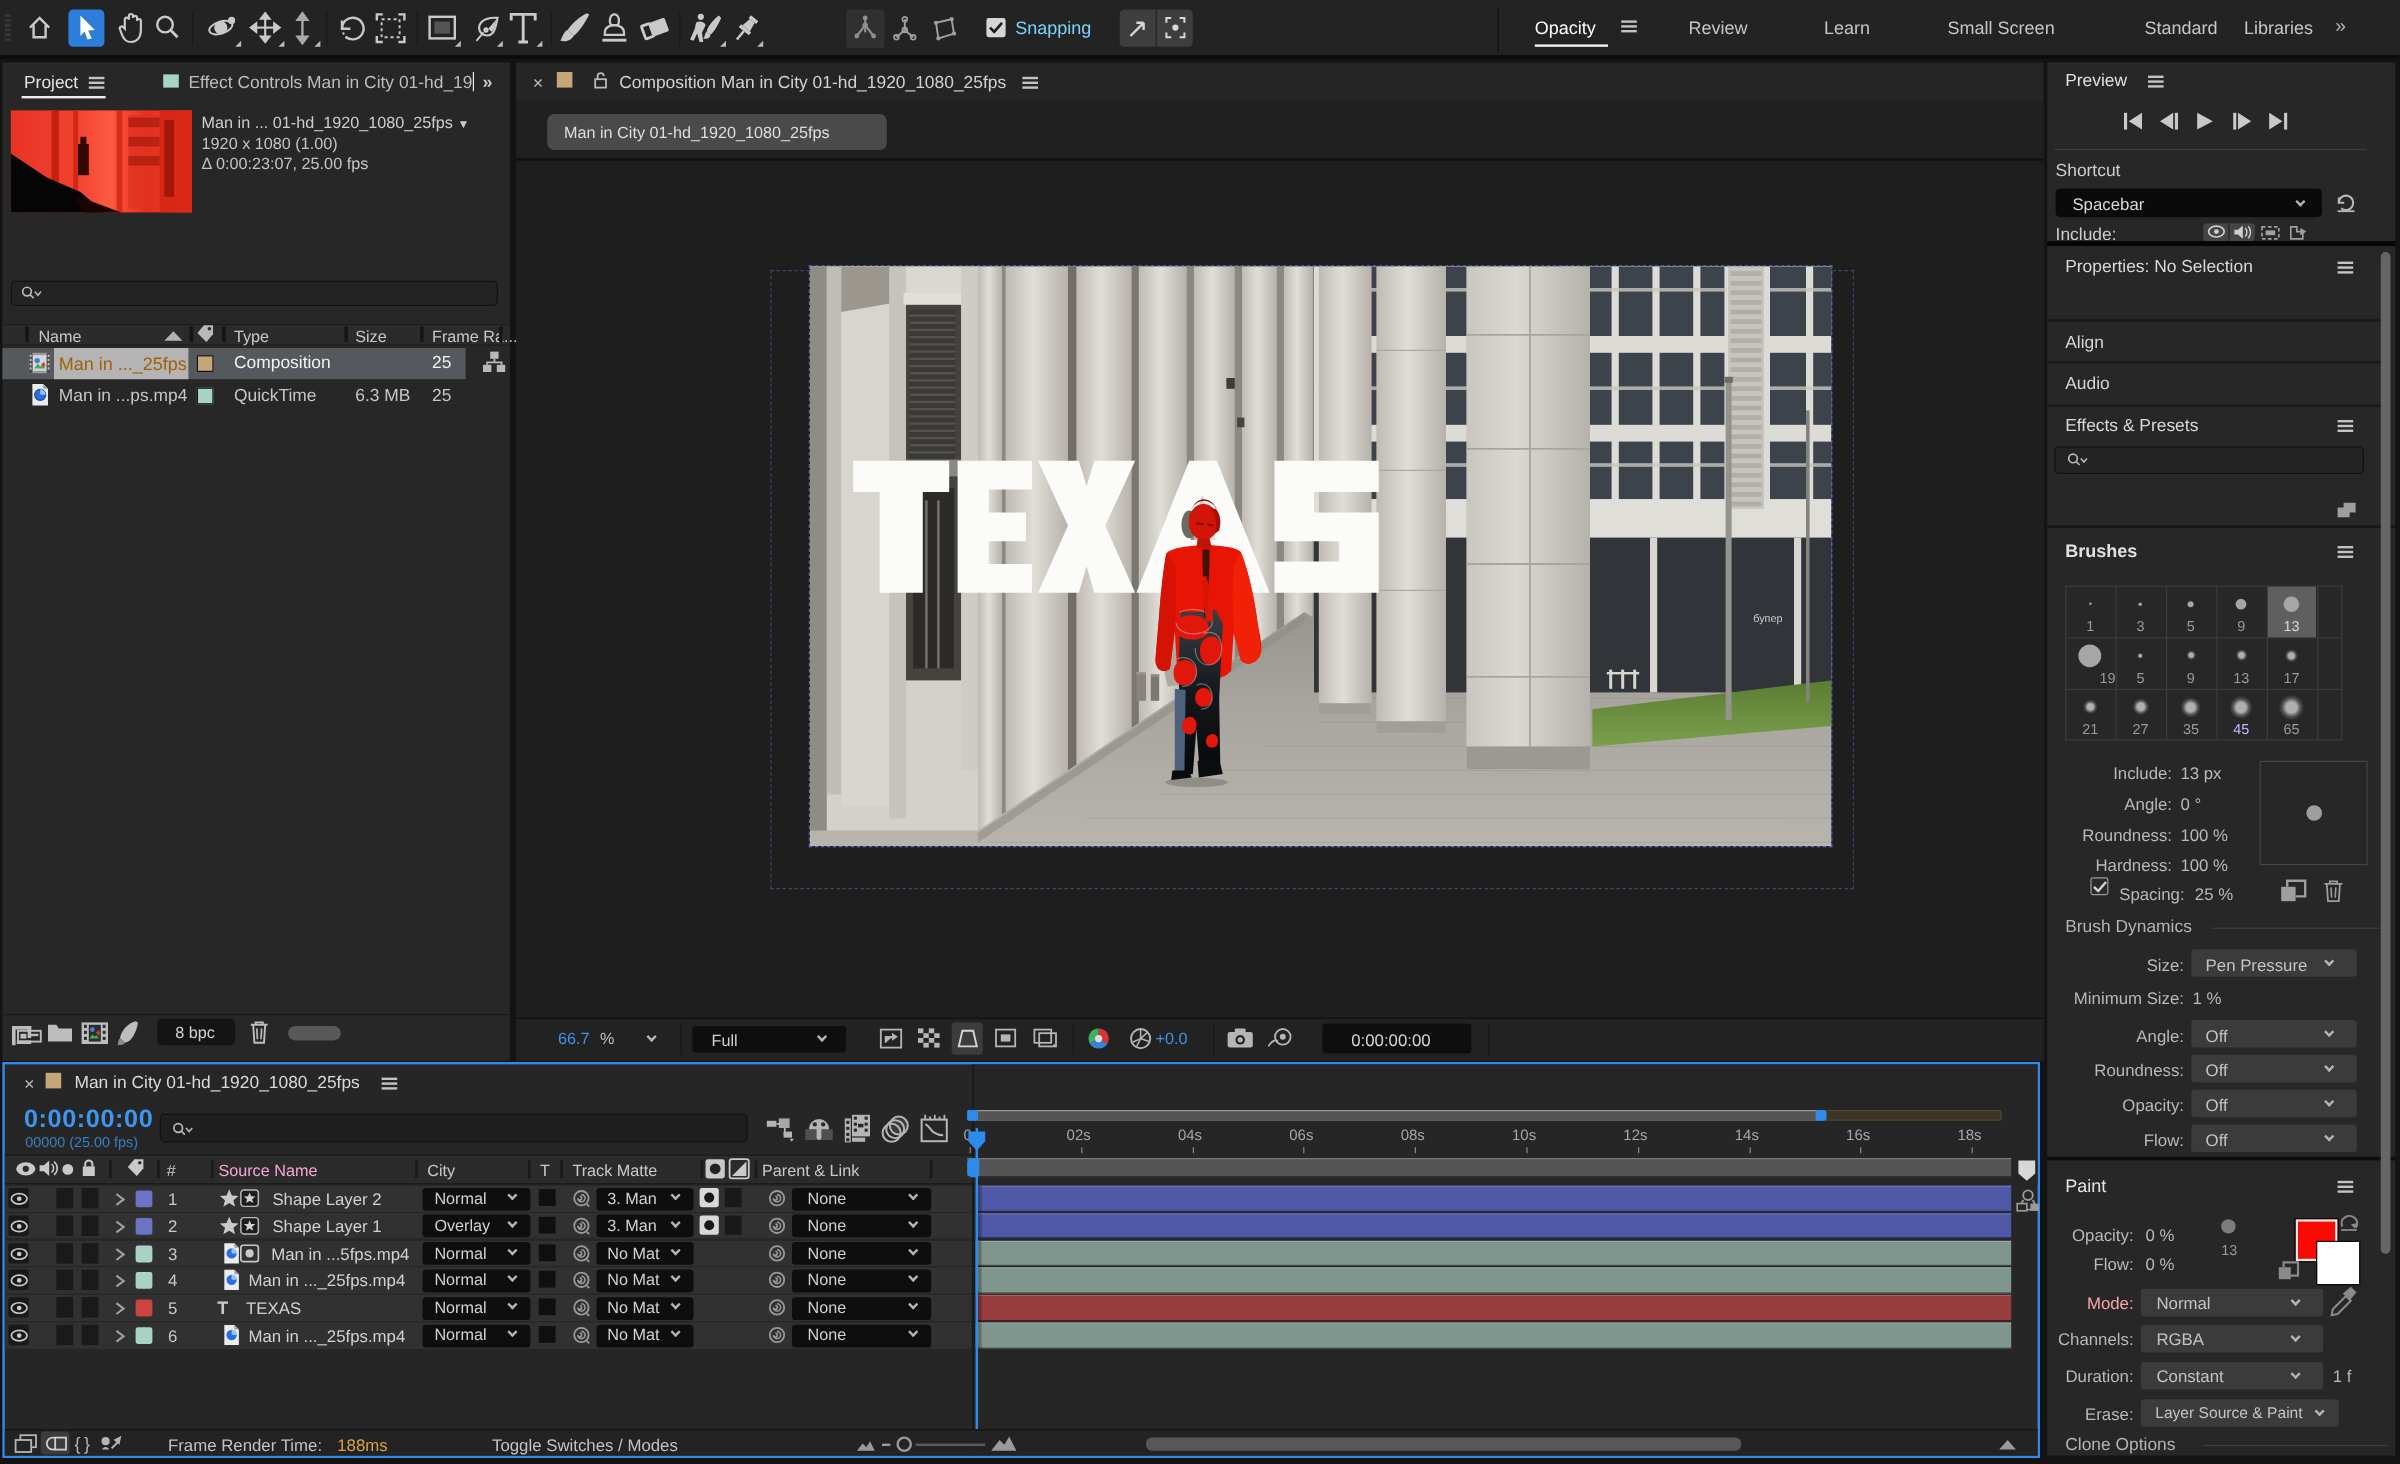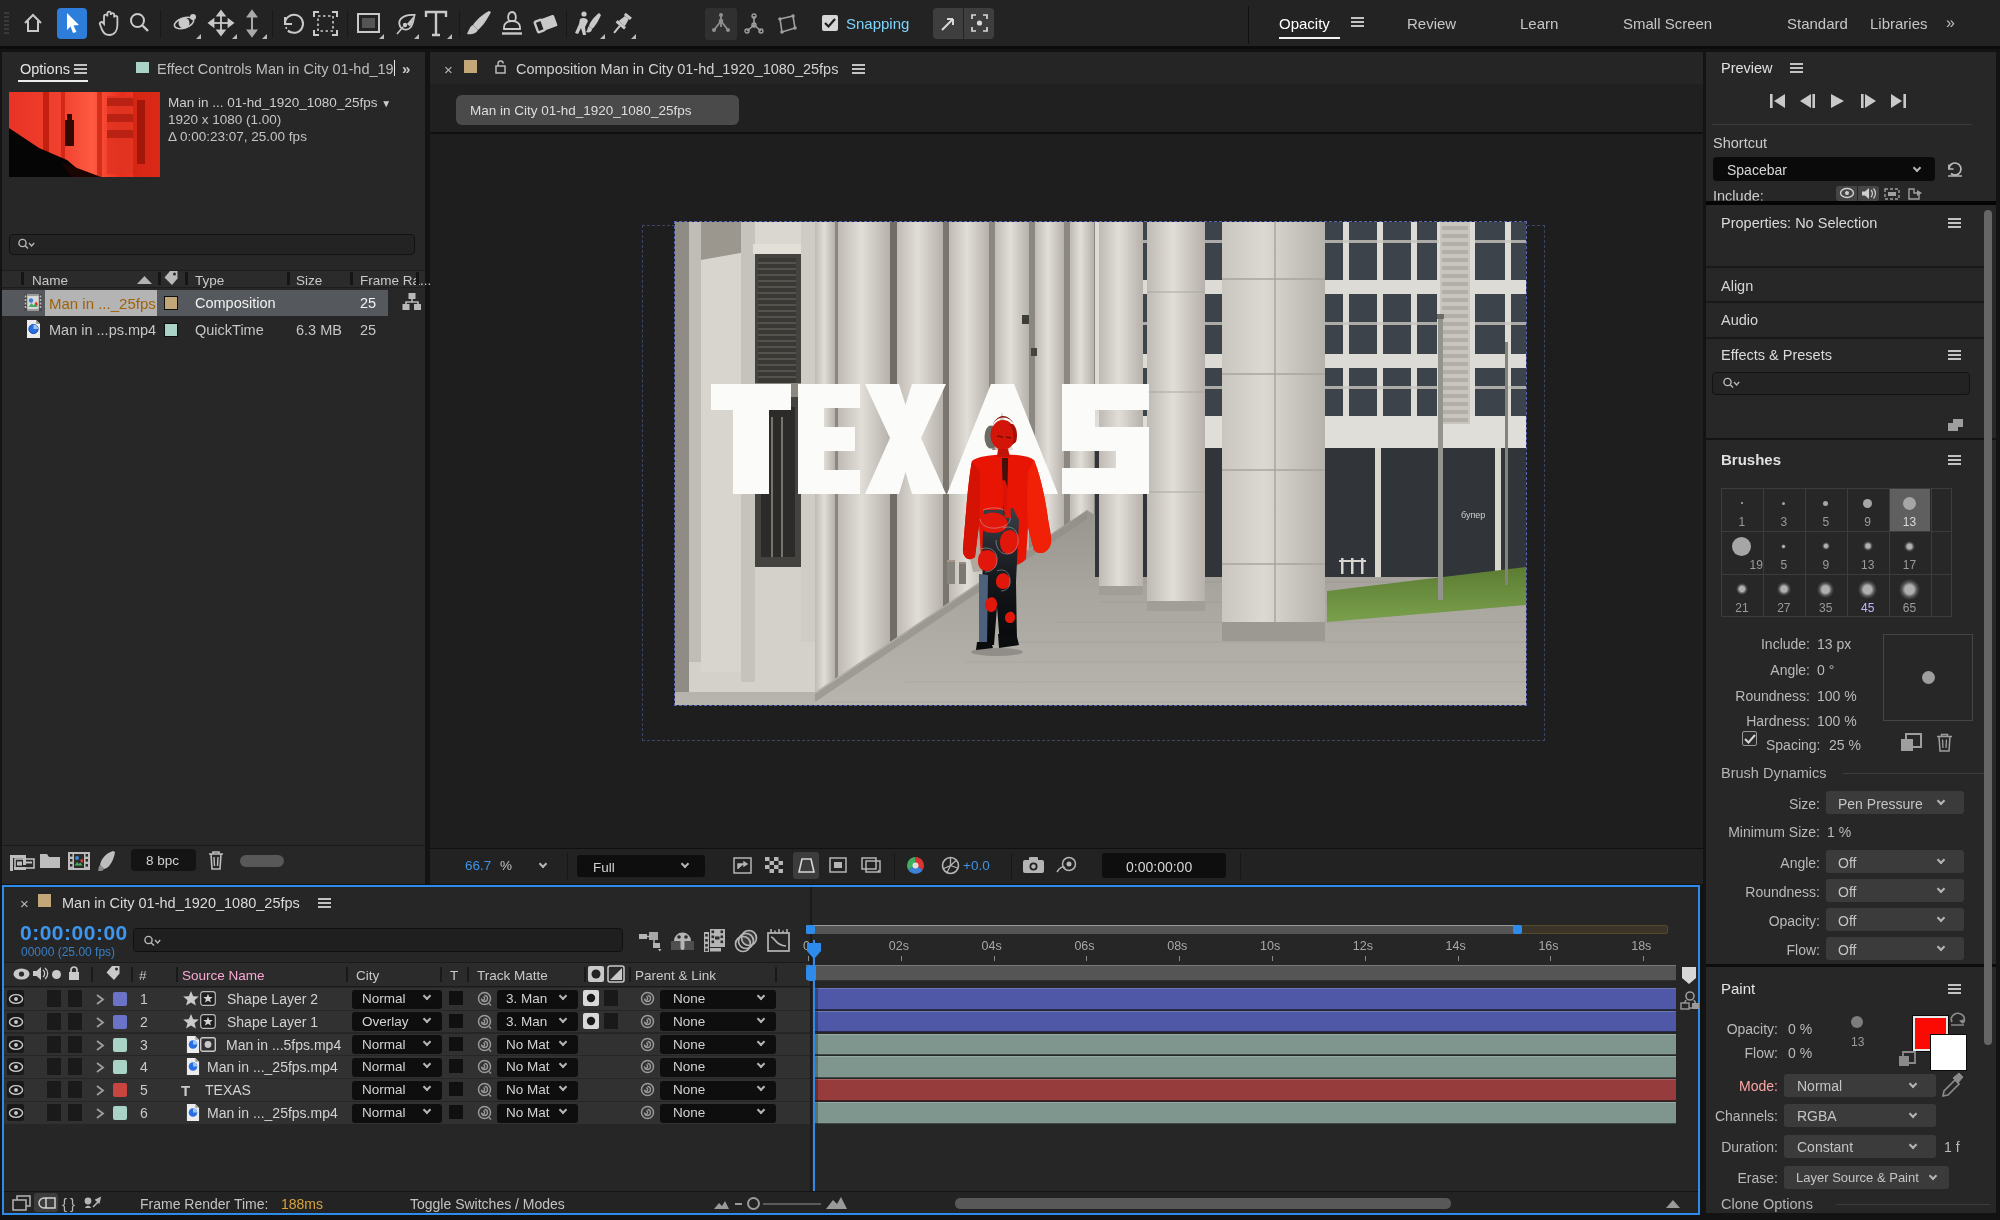--- a/index.html
+++ b/index.html
@@ -205,21 +205,21 @@
 <div class="hm" style="left:1351px;top:17px"></div>
 <div class="t" style="left:1407px;top:16px;font-size:15px">Review</div>
 <div class="t" style="left:1520px;top:16px;font-size:15px">Learn</div>
 <div class="t" style="left:1623px;top:16px;font-size:15px">Small Screen</div>
 <div class="t" style="left:1787px;top:16px;font-size:15px">Standard</div>
 <div class="t" style="left:1870px;top:16px;font-size:15px">Libraries</div>
 <div class="t" style="left:1946px;top:15px;font-size:16px;color:#bdbdbd">»</div>
 <div class="a" style="left:1248px;top:6px;width:1px;height:38px;background:#111"></div>
 
 <div class="panel" id="projpanel" style="left:2px;top:52px;width:423px;height:832px;background:#272727"></div>
-<div class="t" style="left:20px;top:62px;color:#e4e4e4;font-size:14.5px">Options</div>
+<div class="t" style="left:20px;top:62px;color:#e4e4e4;font-size:14.5px">Project</div>
 <div class="hm" style="left:74px;top:64px"></div>
 <div class="a" style="left:18px;top:80px;width:70px;height:2px;background:#ededed"></div>
 <div class="a" style="left:136px;top:62px;width:13px;height:11px;background:#a9d3c7"></div>
 <div class="t" style="left:157px;top:62px;color:#bdbdbd;font-size:14.5px;width:237px;overflow:hidden">Effect Controls Man in City 01-hd_19</div>
 <div class="a" style="left:394px;top:60px;width:1px;height:16px;background:#e8e8e8"></div>
 <div class="t" style="left:402px;top:61px;color:#c9c9c9;font-size:15px;font-weight:bold">»</div>
 
 <svg style="left:9px;top:92px" width="151" height="85" viewBox="0 0 151 85">
  <defs>
   <linearGradient id="redg" x1="0" y1="0" x2="1" y2="0">

